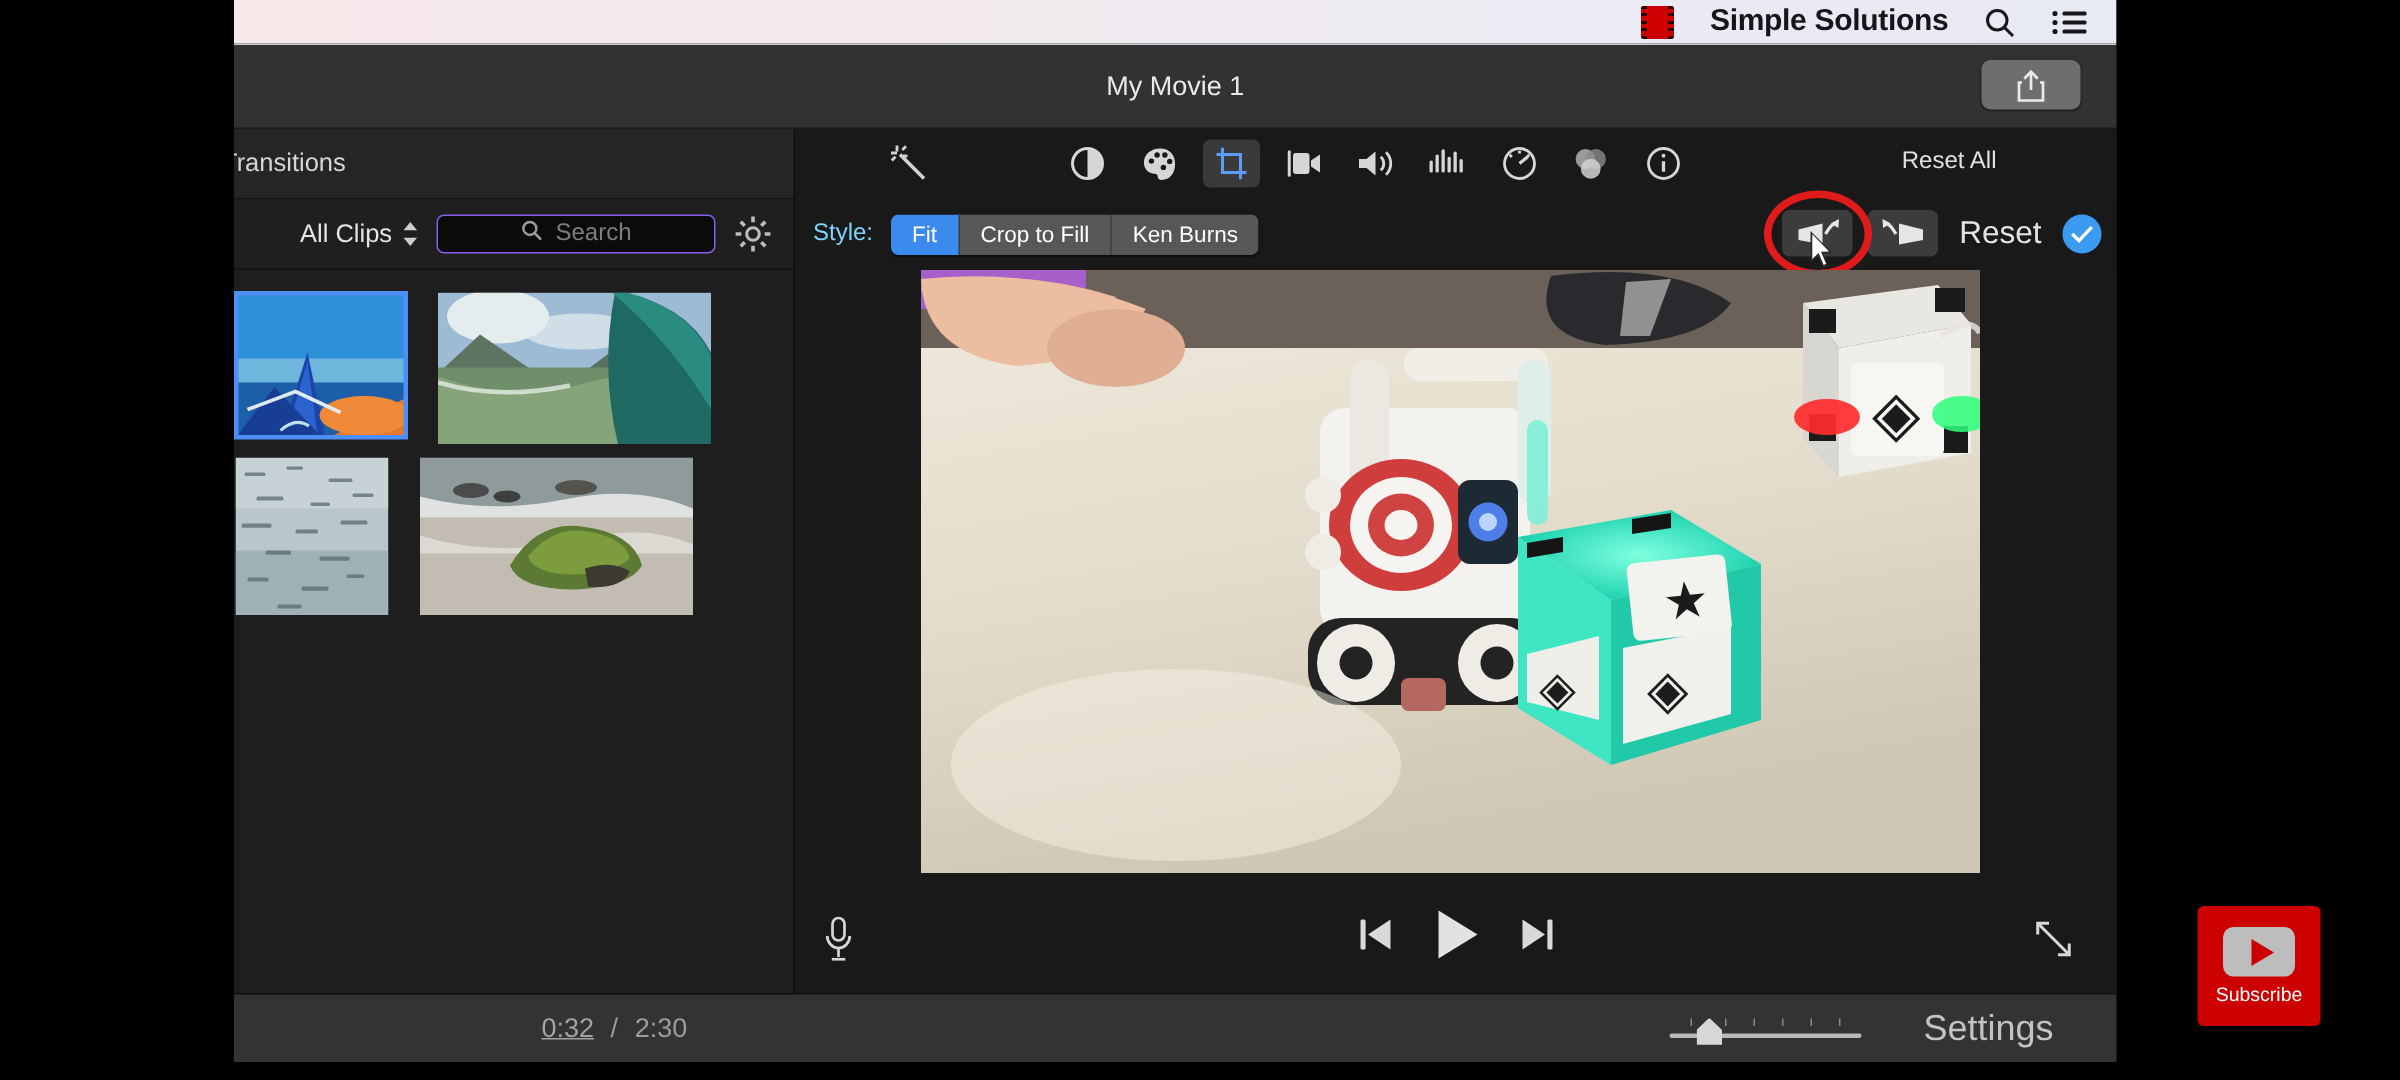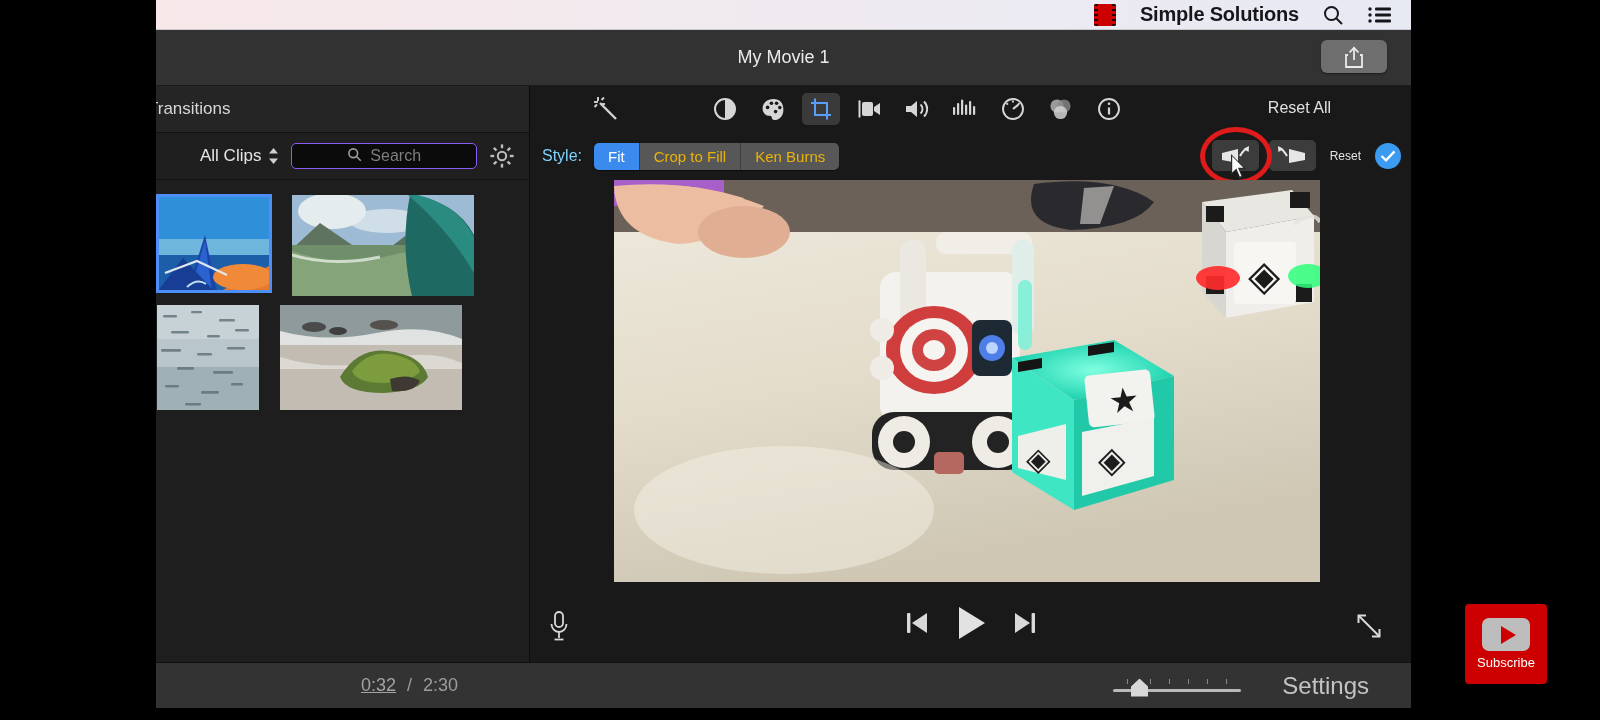--- a/index.html
+++ b/index.html
@@ -93,28 +93,28 @@
   .ti { color:#d3d3d3; display:flex; align-items:center; justify-content:center; cursor:default; }
   .ti-wrap { width: 38px; height: 32px; display:flex; align-items:center; justify-content:center; border-radius:5px; }
   .ti-wrap.active { background:#3a3a3a; }
   .reset-all { position:absolute; right: 80px; top: 13px; font-size:16px; color:#e0e0e0; }
 
   
   .style-row { height: 48px; display:flex; align-items:center; position:relative; padding-left: 12px; }
   .style-label { font-size:16px; color:#7dd3fc; margin-right:12px; }
   .seg { display:flex; height:27px; border-radius:5px; overflow:hidden; box-shadow: 0 1px 1px rgba(0,0,0,.5);}
   .seg div { padding: 0 14px; display:flex; align-items:center; font-size:15px;
-             background:#575757; color:#eab308; border-right:1px solid #3d3d3d; }
+             background:#575757; color:#ffffff; border-right:1px solid #3d3d3d; }
   .seg div:last-child { border-right: none; }
   .seg div.on { background:#3b8aee; color:#fff; }
 
   .rot-group { position:absolute; right: 10px; top: 8px; display:flex; align-items:center; gap:10px; }
   .rot-btn { width:47px; height:31px; background:#3c3c3c; border-radius:5px;
              display:flex; align-items:center; justify-content:center; }
-  .reset-lbl { font-size:12px; color:#e3e3e3; margin:0 4px; }
+  .reset-lbl { font-size:21px; color:#e3e3e3; margin:0 4px; }
   .check { width:26px; height:26px; border-radius:50%; background:#3b9bf0;
            display:flex; align-items:center; justify-content:center; }
   .redring {
     position:absolute; left:-12px; top:-13px; width:72px; height:58px;
     border: 5px solid #e01b1b; border-radius: 50%; pointer-events:none;
   }
   .cursor-arrow { position:absolute; left: 18px; top: 14px; }
 
   
   .viewer { position:absolute; left:0; top:94px; right:0; bottom:0; background:#191919; }

